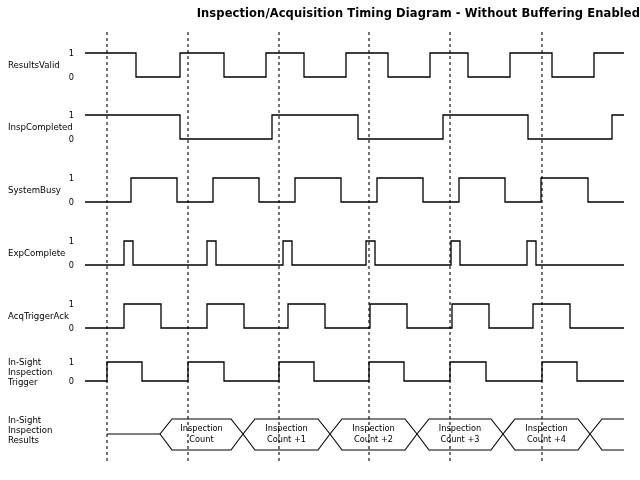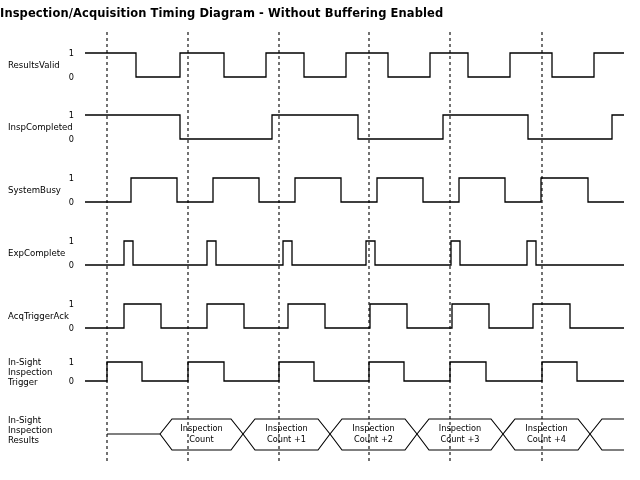--- a/index.html
+++ b/index.html
@@ -17,21 +17,21 @@
   #diagram-root {
     position: relative;
     width: 640px;
     height: 480px;
   }
   .title {
     position: absolute;
     top: 6px;
     left: 0;
     width: 640px;
-    text-align: left;
+    text-align: right;
     font-family: "DejaVu Sans", sans-serif;
     font-size: 11.5px;
     font-weight: bold;
     letter-spacing: 0.1px;
     white-space: nowrap;
   }
   svg#timing {
     position: absolute;
     top: 0;
     left: 0;

